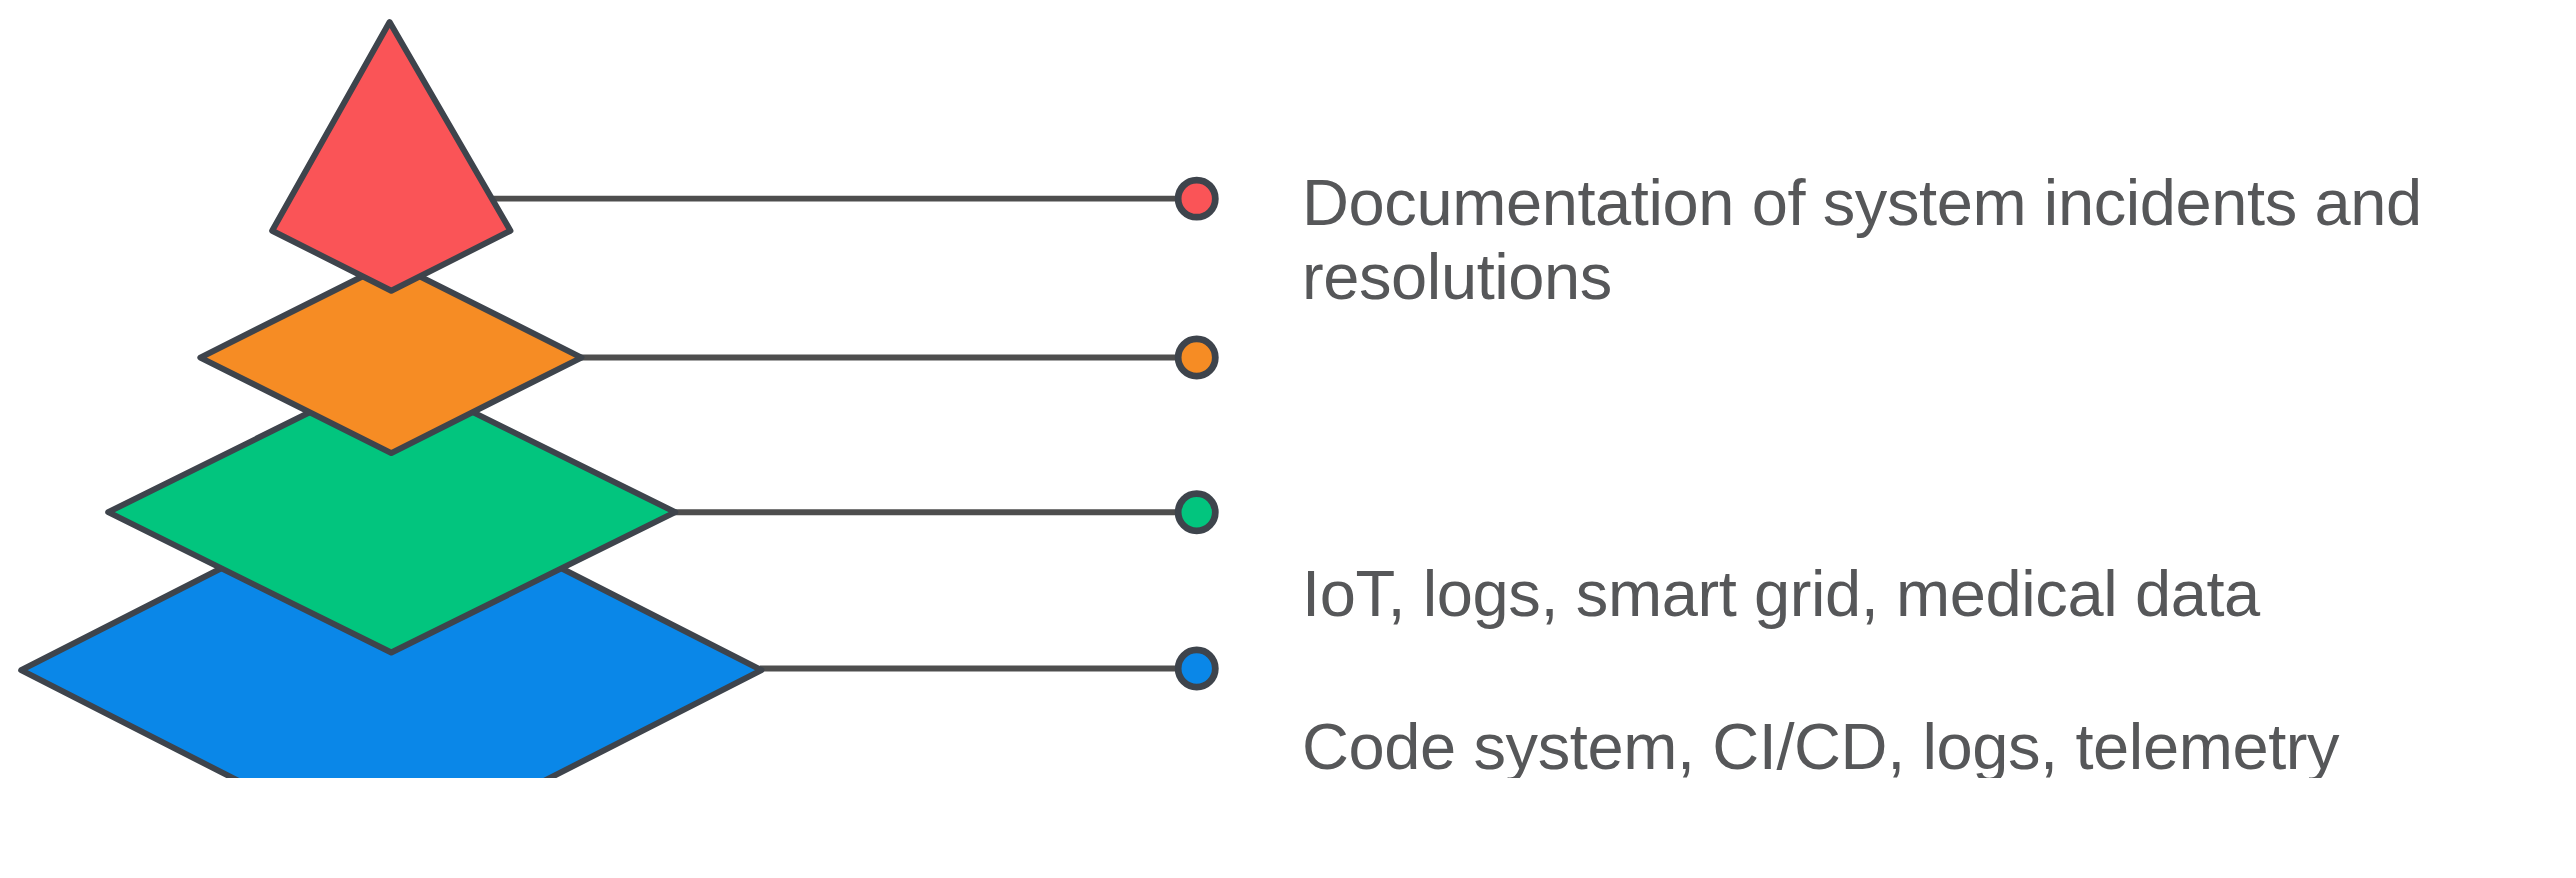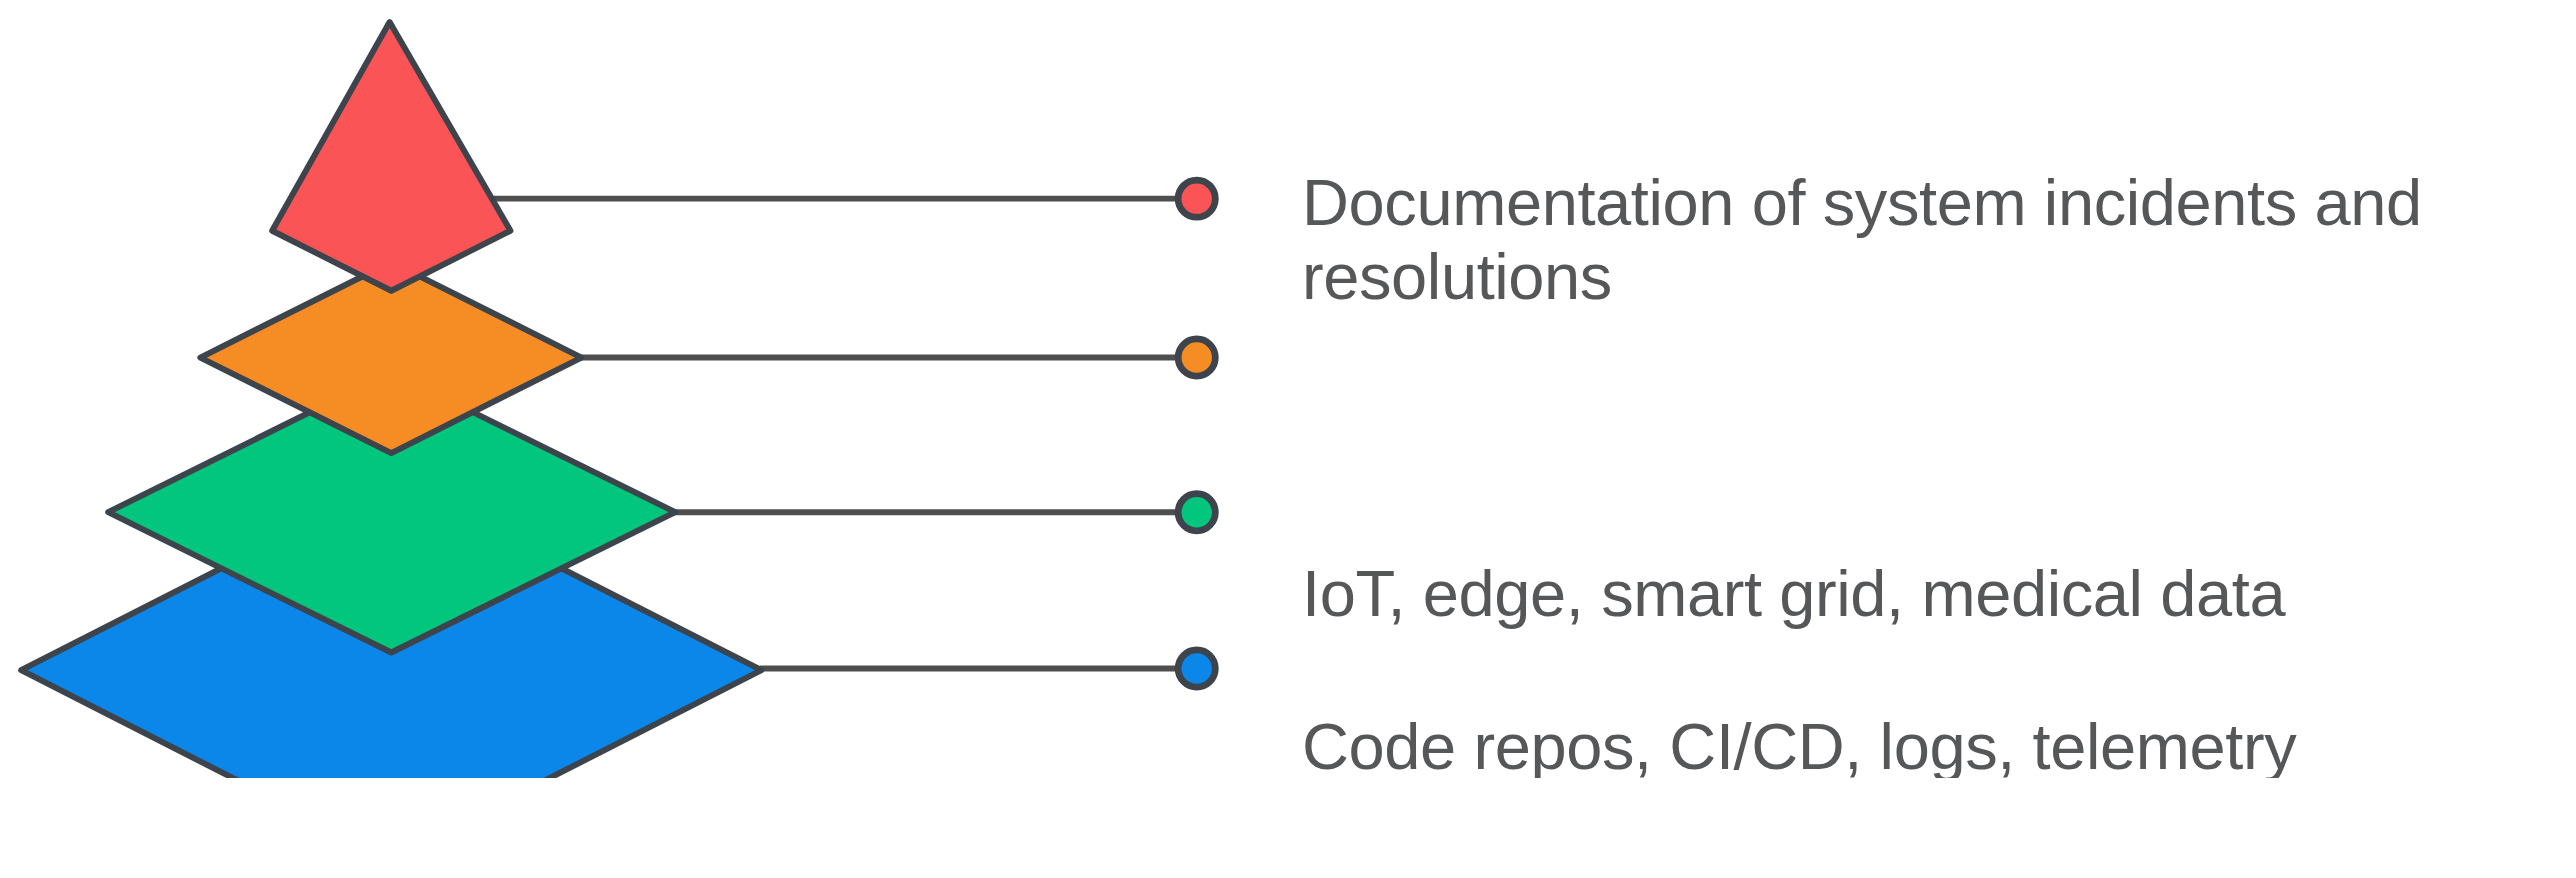--- a/index.html
+++ b/index.html
@@ -66,17 +66,17 @@
     <polygon class="pyramid-shape" points="463,310 688,423 463,536 237,423" fill="#F68C24"></polygon>
     <polygon class="pyramid-shape" points="461,26 604,273 463,344 322,273" fill="#FA5457"></polygon>
 
     <circle class="connector-dot" cx="1416" cy="235" r="22" fill="#FA5457"></circle>
     <circle class="connector-dot" cx="1416" cy="423" r="22" fill="#F68C24"></circle>
     <circle class="connector-dot" cx="1416" cy="606" r="22" fill="#02C57E"></circle>
     <circle class="connector-dot" cx="1416" cy="791" r="22" fill="#0A87E8"></circle>
   </svg>
 
   <div class="level-label label-1">Documentation of system incidents and resolutions</div>
-  <div class="level-label label-3">IoT, edge, smart grid, medical data</div>
-  <div class="level-label label-4">Code repos, CI/CD, logs, telemetry</div>
+  <div class="level-label label-3">IoT, logs, smart grid, medical data</div>
+  <div class="level-label label-4">Code system, CI/CD, logs, telemetry</div>
 
 </div>
 
 
 </body></html>

